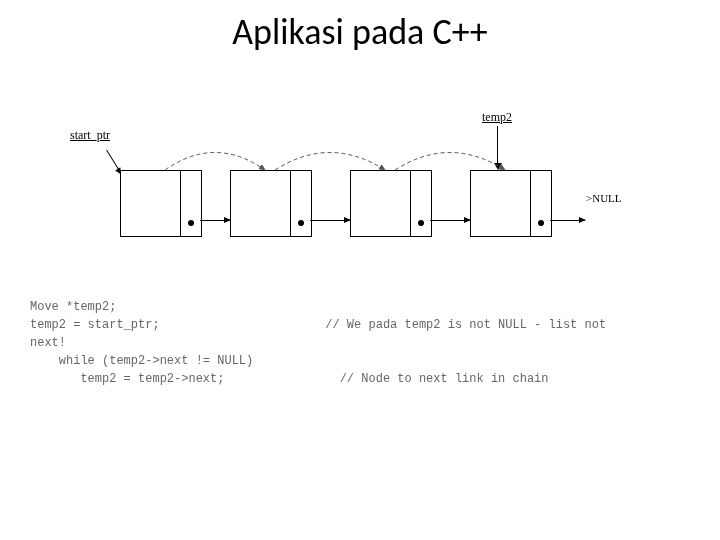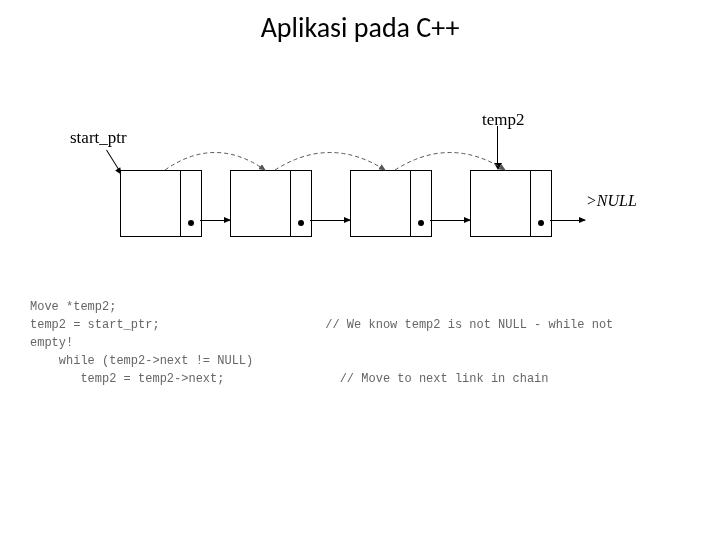--- a/index.html
+++ b/index.html
@@ -11,34 +11,35 @@
     font-family: Calibri, Arial, sans-serif;
     color: #000;
     position: relative;
   }
   .title {
     position: absolute;
     top: 10px;
     left: 0;
     right: 0;
     text-align: center;
-    font-size: 28px;
+    font-size: 36px;
     font-weight: 400;
   }
   .diagram {
     position: absolute;
     top: 120px;
     left: 70px;
     width: 580px;
     height: 160px;
   }
   .ptr-label {
     position: absolute;
     font-family: "Times New Roman", serif;
-    font-size: 17px;
+    font-size: 12px;
+    text-decoration: underline;
   }
   .node {
     position: absolute;
     top: 50px;
     width: 80px;
     height: 65px;
     border: 1px solid #000;
     background: #fff;
   }
   .node .divider {
@@ -68,22 +69,21 @@
     position: absolute;
     right: -1px;
     top: -3px;
     border-left: 7px solid #000;
     border-top: 3.5px solid transparent;
     border-bottom: 3.5px solid transparent;
   }
   .null-label {
     position: absolute;
     font-family: "Times New Roman", serif;
-    font-size: 16px;
-    font-style: italic;
+    font-size: 11px;
   }
   .down-arrow-line {
     position: absolute;
     width: 1px;
     background: #000;
   }
   .down-arrow-head {
     position: absolute;
     width: 0;
     height: 0;
@@ -168,16 +168,16 @@
         <path d="M0,0 L7,3 L0,6 Z" fill="#555"></path>
       </marker>
     </defs>
     <path d="M 95 50 Q 145 15 195 50" stroke="#555" stroke-width="1" stroke-dasharray="4 3" fill="none" marker-end="url(#ah)"></path>
     <path d="M 205 50 Q 260 15 315 50" stroke="#555" stroke-width="1" stroke-dasharray="4 3" fill="none" marker-end="url(#ah)"></path>
     <path d="M 325 50 Q 380 15 435 50" stroke="#555" stroke-width="1" stroke-dasharray="4 3" fill="none" marker-end="url(#ah)"></path>
   </svg>
 </div>
 
 <div class="code"><span>Move *temp2;</span>
-<span>temp2 = start_ptr;</span>                       <span>// We know temp2 is not NULL - while not</span>
-<span>empty!</span>
+<span>temp2 = start_ptr;</span>                       <span>// We pada temp2 is not NULL - list not</span>
+<span>next!</span>
     <span>while (temp2-&gt;next != NULL)</span>
-    <span>   temp2 = temp2-&gt;next;</span>                <span>// Move to next link in chain</span></div>
+    <span>   temp2 = temp2-&gt;next;</span>                <span>// Node to next link in chain</span></div>
 
 </body></html>

